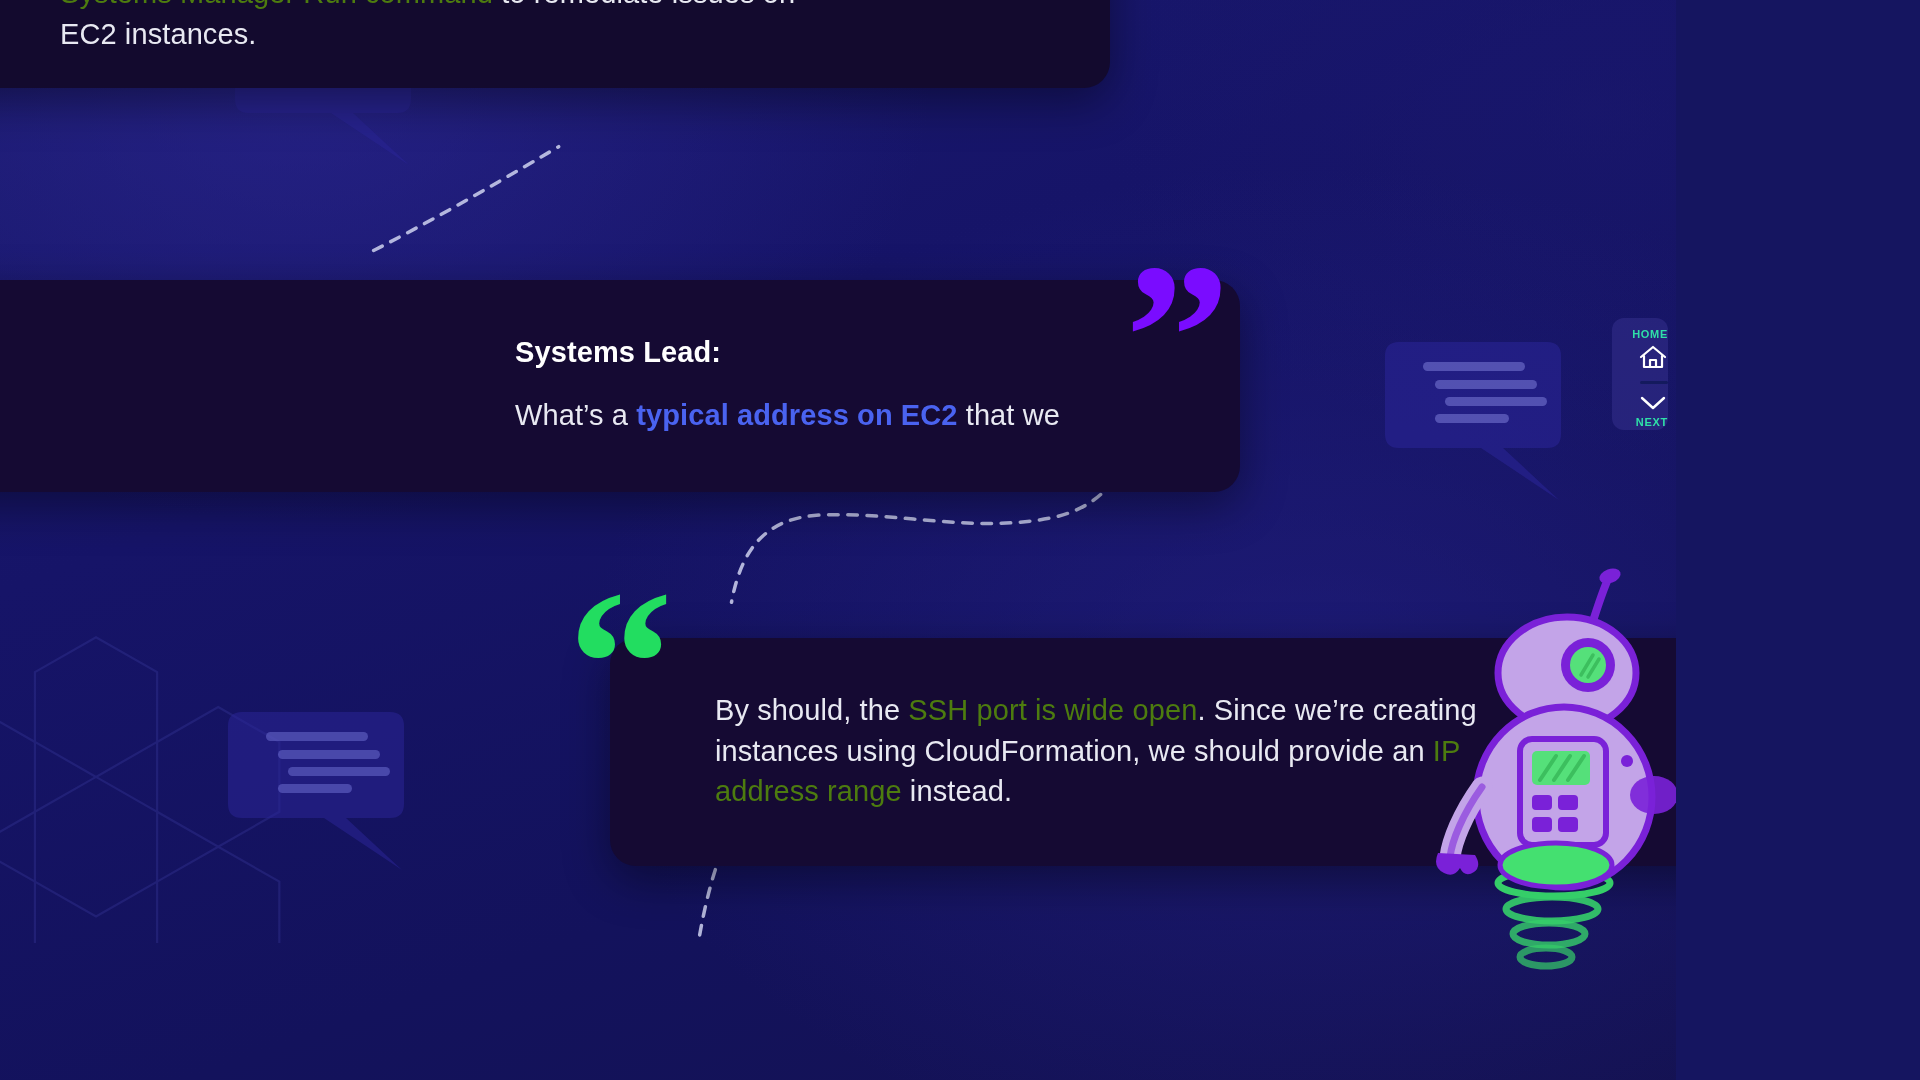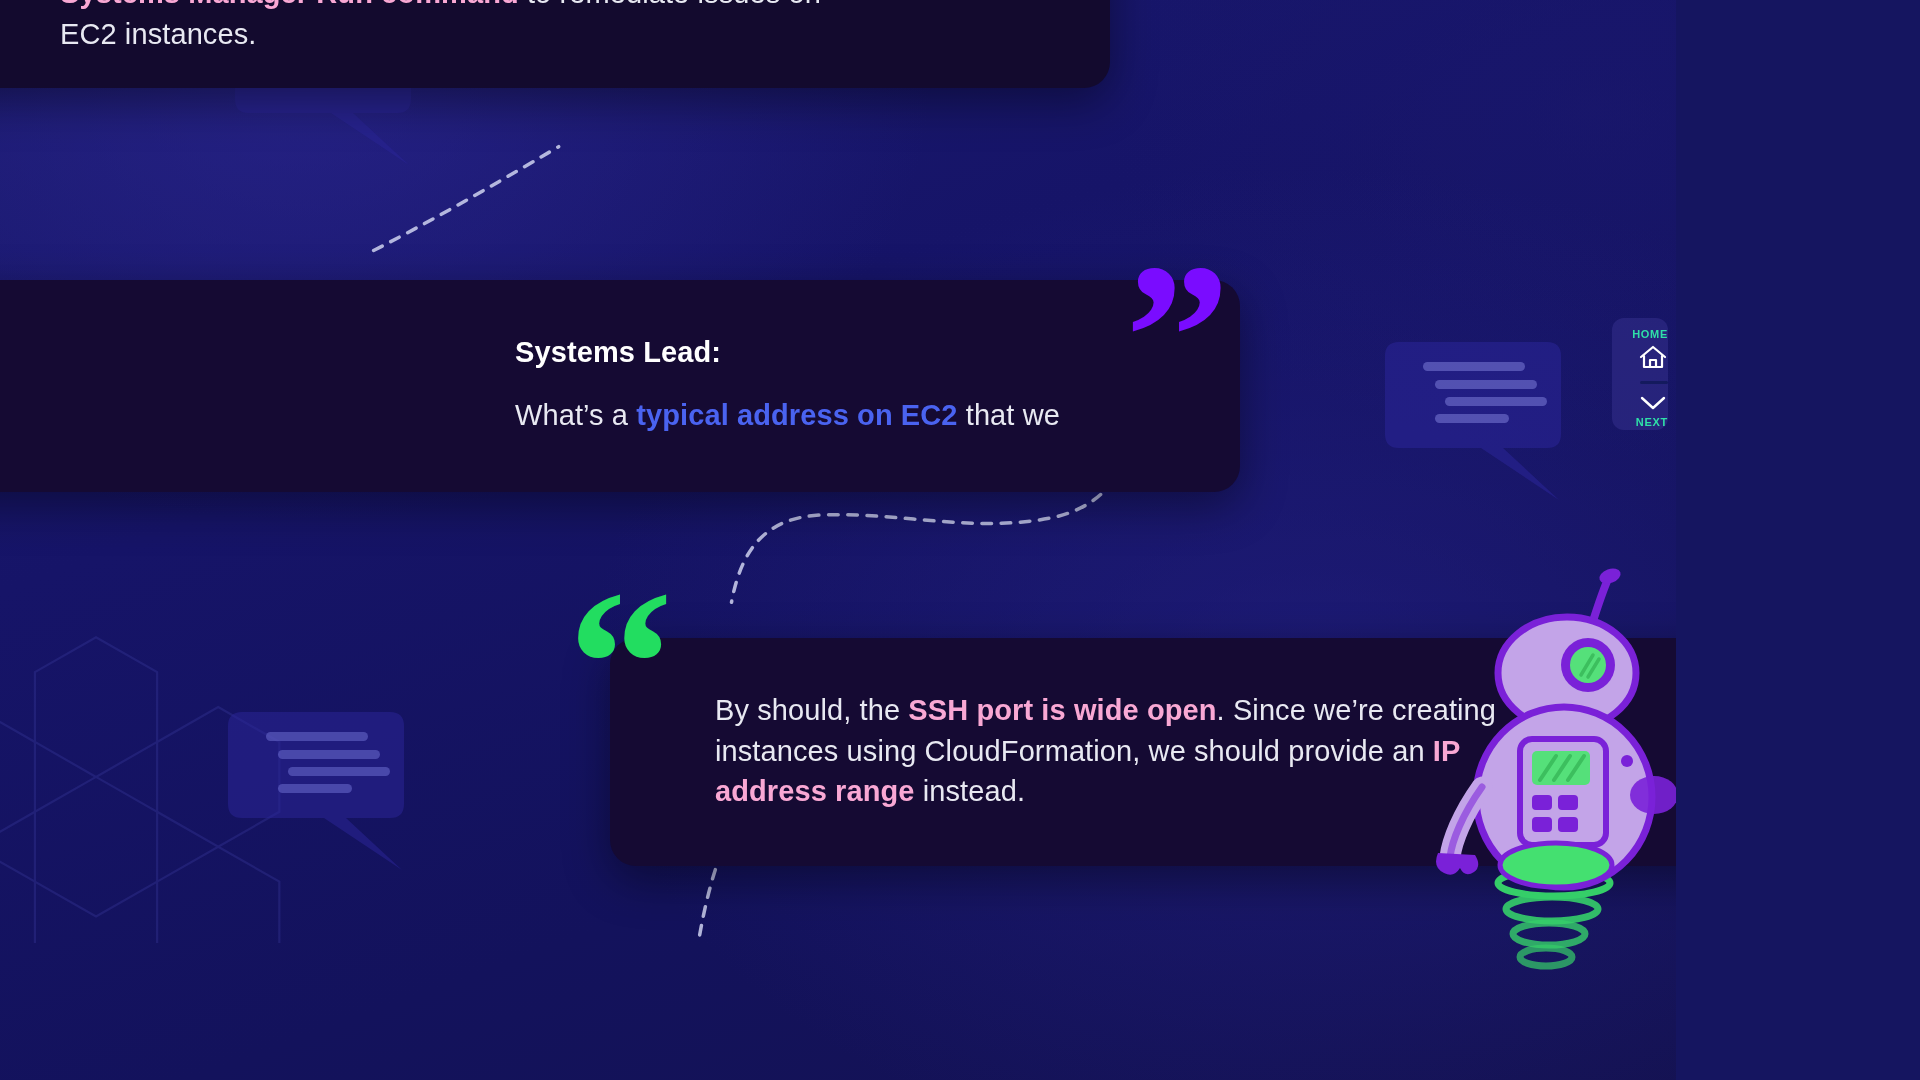--- a/index.html
+++ b/index.html
@@ -78,21 +78,21 @@
     margin-bottom: 26px;
   }
 
   .body-text {
     font-size: 29px;
     line-height: 1.40;
     color: #e8e9f2;
     letter-spacing: 0.1px;
   }
 
-  .hl-green { color: #f9a8d4; font-weight: bold; text-align: right; }
+  .hl-green { color: #4d7c0f; font-weight: normal; text-align: right; }
   .hl-blue  { color: #4a63f0; font-weight: bold; }
 
   
   .quote-mark {
     position: absolute;
     font-family: "Liberation Serif", serif;
     font-weight: bold;
     line-height: 1;
     user-select: none;
   }

